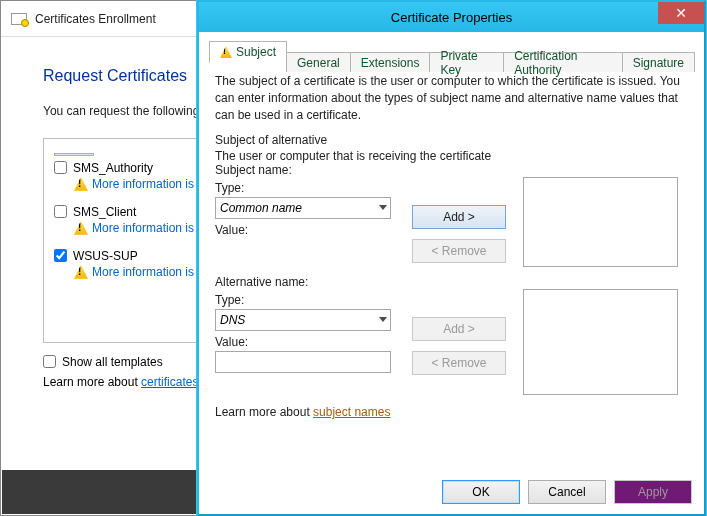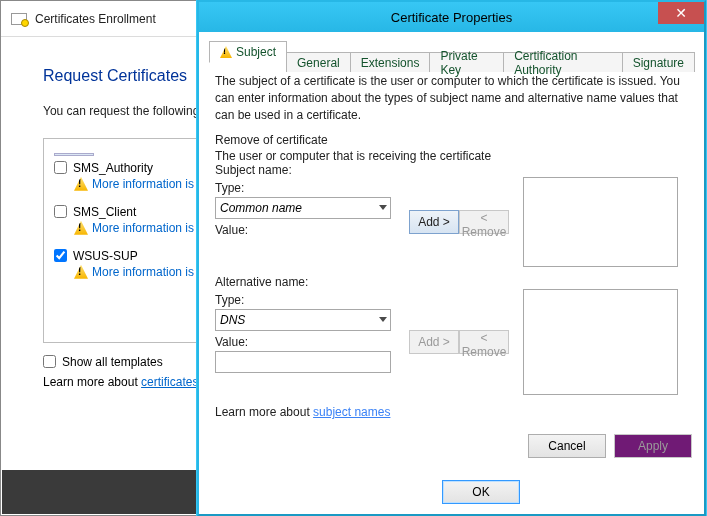--- a/index.html
+++ b/index.html
@@ -43,45 +43,45 @@
   .tab .warn-icon { width:12px; height:12px; }
   .tab .warn-icon::after { left:3px; top:0; font-size:9px; }
 
   .tab-content { padding: 10px 6px 0 6px; font-size:12px; color:#222; }
   .desc { line-height:1.4; margin-bottom: 10px; }
   .section-title { margin-bottom:2px; }
   .section-sub { }
 
   .form-row { display:flex; gap: 14px; }
   .form-col-left { width: 180px; }
-  .form-col-mid { width: 100px; display:flex; flex-direction:row; align-items:center; }
+  .form-col-mid { width: 100px; display:flex; flex-direction:column; align-items:center; }
   .form-col-right { flex:1; }
 
   .label { font-size:12px; margin-bottom:2px; margin-top:4px; }
   .select, .input { width: 176px; height: 22px; border: 1px solid #a8a8a8; background:#fff; font-size:12px; padding: 0 4px; }
   .select { appearance:none; background:#fff; position:relative;font-style:italic; }
   .select-wrap { position:relative; width:176px; }
   .select-wrap::after { content:""; position:absolute; right:4px; top:8px; width:0; height:0; border-left:4px solid transparent; border-right:4px solid transparent; border-top:5px solid #4a4a4a; pointer-events:none; }
 
   .btn { width: 94px; height: 24px; border: 1px solid #999; background: linear-gradient(#f6f6f6,#e6e6e6); font-size:12px; color:#222; }
   .btn.primary { background: linear-gradient(#eef3f8,#d7e4f2); border-color:#7da2ce; }
   .btn.disabled { color:#9a9a9a; background:#f1f1f1; border-color:#c8c8c8; }
 
   .listbox { width: 155px; height: 90px; border:1px solid #a8a8a8; background:#fff; }
   .listbox.tall { height: 106px; }
 
   .subject-block { margin-bottom: 8px; }
   .alt-block { margin-bottom: 10px; }
 
   .learn2 { font-size:12px; margin-top: 4px; }
-  .learn2 a { color:#3b82f6; text-decoration:underline; }
+  .learn2 a { color:#a16207; text-decoration:underline; }
 
   .fg-buttons { position:absolute; right: 12px; bottom: 10px; display:flex; gap:8px; }
   .fg-btn { width: 78px; height: 24px; border: 1px solid #adadad; background: linear-gradient(#f3f3f3,#e3e3e3); font-size:12px; }
-  .fg-btn.default { border-color:#3399ff; box-shadow: inset 0 0 0 1px #bde0ff; margin-top: 46px; }
+  .fg-btn.default { border-color:#3399ff; box-shadow: inset 0 0 0 1px #bde0ff; }
   .fg-btn.disabled { color:#9a9a9a; background:#701a75; border-color:#c8c8c8; }
 
   .mid-spacer { height: 28px; }
   .mid-spacer-small { height:10px; }
 </style>
 </head>
 <body>
 
 <div class="bg-window">
   <div class="bg-titlebar">
@@ -163,21 +163,21 @@
       <div class="tab inactive">
           <span>Certification Authority</span>
         </div>
       <div class="tab inactive">
           <span>Signature</span>
         </div>
     </div>
 
     <div class="tab-content">
       <div class="desc">The subject of a certificate is the user or computer to which the certificate is issued. You can enter information about the types of subject name and alternative name values that can be used in a certificate.</div>
-      <div class="section-title">Remove of certificate</div>
+      <div class="section-title">Subject of alternative</div>
       <div class="section-sub">The user or computer that is receiving the certificate</div>
 
       <div class="subject-block">
         <div>Subject name:</div>
         <div class="form-row">
           <div class="form-col-left">
             <div class="label">Type:</div>
             <div class="select-wrap">
               <input class="select" readonly="" value="Common name" style="">
             </div>

